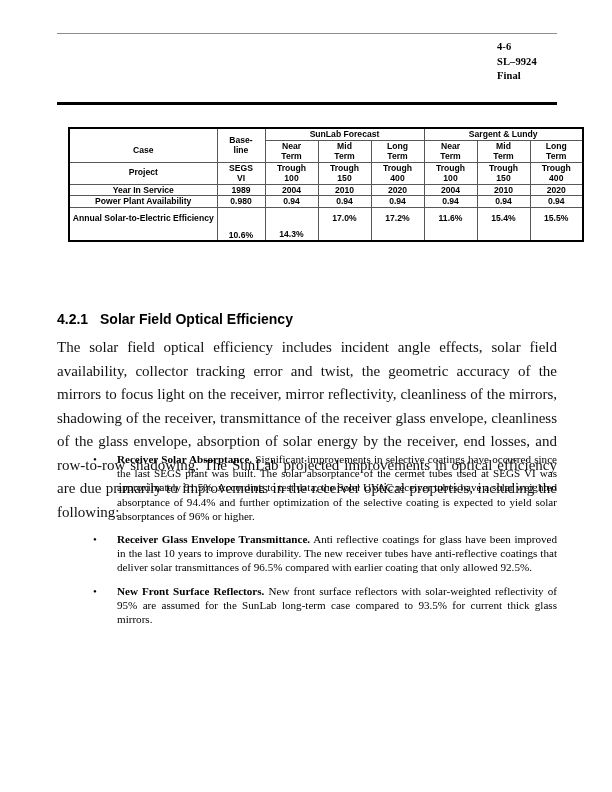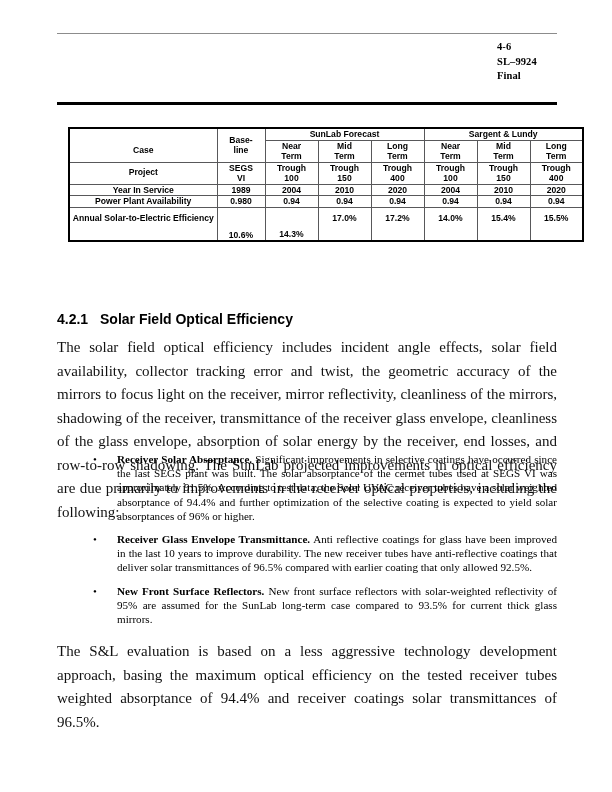--- a/index.html
+++ b/index.html
@@ -259,21 +259,21 @@
           <td class="cell-pad plain">0.94</td>
           <td class="outer-right cell-pad plain">0.94</td>
         </tr>
 
         <tr>
           <td class="outer-left outer-bottom rowlabel-left-bold cell-pad" style="vertical-align:top; padding-top:5px; ">Annual Solar-to-Electric Efficiency</td>
           <td class="outer-bottom cell-pad" style="vertical-align:top; padding-top:22px;">10.6%</td>
           <td class="outer-bottom cell-pad" style="vertical-align:top; padding-top:21px;">14.3%</td>
           <td class="outer-bottom cell-pad" style="vertical-align:top; padding-top:5px;">17.0%</td>
           <td class="outer-bottom cell-pad" style="vertical-align:top; padding-top:5px;">17.2%</td>
-          <td class="outer-bottom cell-pad" style="vertical-align:top; padding-top:5px;">14.0%</td>
+          <td class="outer-bottom cell-pad" style="vertical-align:top; padding-top:5px;">11.6%</td>
           <td class="outer-bottom cell-pad" style="vertical-align:top; padding-top:5px;">15.4%</td>
           <td class="outer-bottom outer-right cell-pad" style="vertical-align:top; padding-top:5px;">15.5%</td>
         </tr>
       </tbody>
     </table>
   </div>
 
   <div class="section-heading">
     <span class="num">4.2.1</span><span>Solar Field Optical Efficiency</span>
   </div>
@@ -294,17 +294,14 @@
       <b>Receiver Glass Envelope Transmittance.</b><span> Anti reflective coatings for glass have been improved in the last 10 years to improve durability. The new receiver tubes have anti-reflective coatings that deliver solar transmittances of 96.5% compared with earlier coating that only allowed 92.5%.</span>
     </div>
 
     <div class="bullet-item">
       <span class="marker">•</span>
       <b>New Front Surface Reflectors.</b><span> New front surface reflectors with solar-weighted reflectivity of 95% are assumed for the SunLab long-term case compared to 93.5% for current thick glass mirrors.</span>
     </div>
 
   </div>
 
-  <div class="body-col" id="para-final">
-    <p class="just">The S&amp;L evaluation is based on a less aggressive technology development approach, basing the maximum optical efficiency on the tested receiver tubes weighted absorptance of 94.4% and receiver coatings solar transmittances of 96.5%.</p>
-  </div>
 
 </div>
 
 </body></html>

